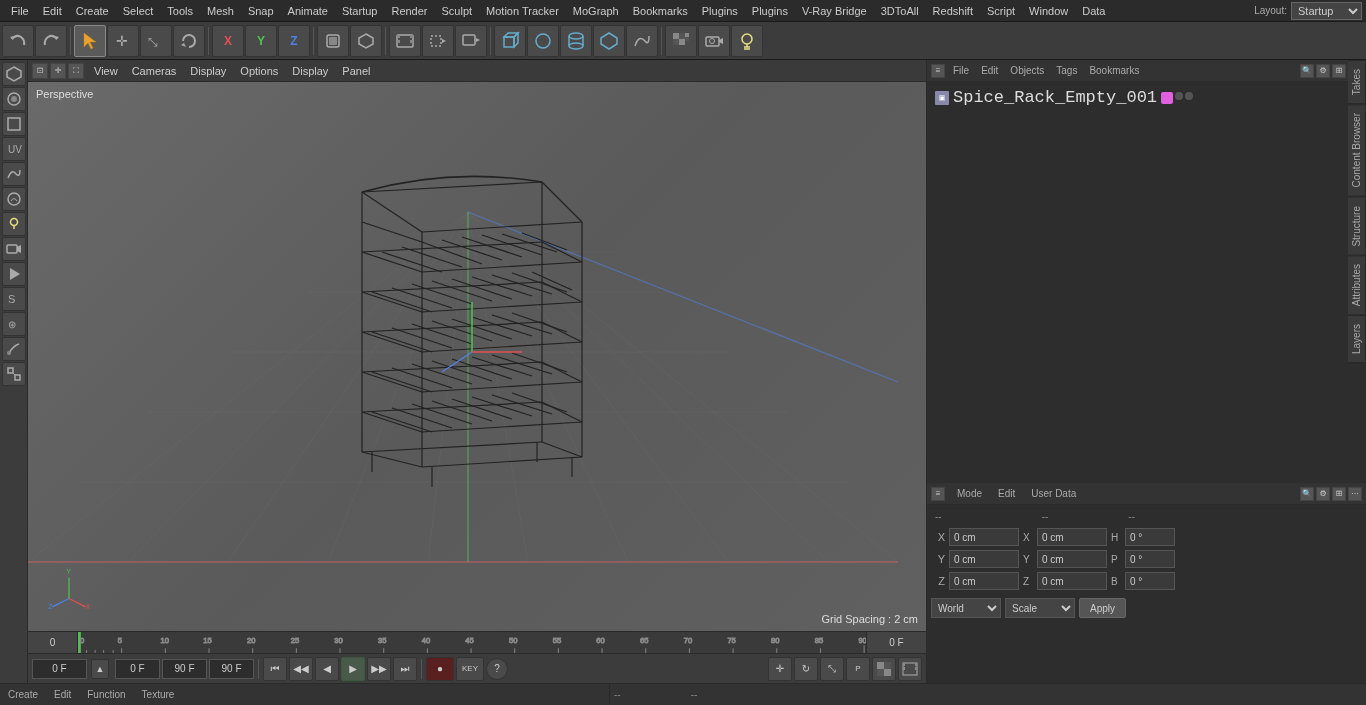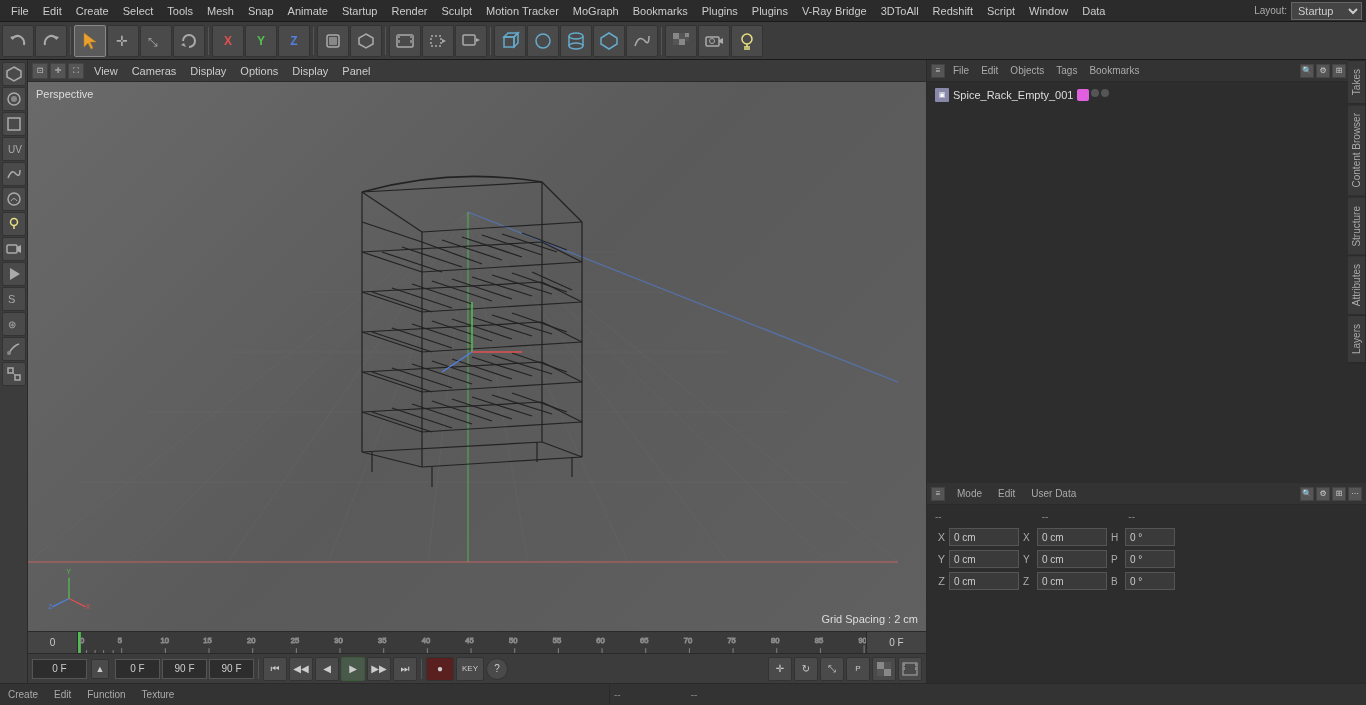--- a/index.html
+++ b/index.html
@@ -1013,21 +1013,21 @@
         <div style="width:14px;height:14px;background:#555;border:1px solid #444;cursor:pointer;display:flex;align-items:center;justify-content:center;font-size:8px;">🔍</div>
         <div style="width:14px;height:14px;background:#555;border:1px solid #444;cursor:pointer;display:flex;align-items:center;justify-content:center;font-size:8px;">⚙</div>
         <div style="width:14px;height:14px;background:#555;border:1px solid #444;cursor:pointer;display:flex;align-items:center;justify-content:center;font-size:8px;">⊞</div>
         <div style="width:14px;height:14px;background:#555;border:1px solid #444;cursor:pointer;display:flex;align-items:center;justify-content:center;font-size:8px;">⋯</div>
       </div>
     </div>
 
     <div id="obj-content" style="flex:1;min-height:200px;">
       <div class="obj-row">
         <div class="obj-icon" style="background:#8888aa;color:#fff;font-size:7px;">▣</div>
-        <span style="color:#ddd;font-size:11px;">Spice_Rack_Empty_001</span>
+        <span style="color:#ddd;font-size:17px;font-family:Liberation Mono, monospace;">Spice_Rack_Empty_001</span>
         <div class="obj-dots">
           <div class="obj-dot" style="background:#e060e0;width:12px;height:12px;border-radius:2px;"></div>
           <div class="obj-dot" style="background:#555;width:8px;height:8px;border-radius:50%;"></div>
           <div class="obj-dot" style="background:#555;width:8px;height:8px;border-radius:50%;"></div>
         </div>
       </div>
     </div>
 
     <div style="position:absolute;right:0;top:60px;display:flex;flex-direction:column;">
       <div class="side-tab">Takes</div>
@@ -1078,20 +1078,32 @@
 
         <div class="attr-row">
           <span class="attr-label">Z</span>
           <input class="attr-field" value="0 cm" style="">
           <span class="attr-field-label">Z</span>
           <input class="attr-field" value="0 cm" style="">
           <span class="attr-field-label">B</span>
           <input class="attr-field" value="0 °" style="width: 50px;">
         </div>
 
+        <div style="display:flex;align-items:center;gap:4px;margin-top:4px;">
+          <select class="coord-dropdown">
+            <option>World</option>
+            <option>Local</option>
+            <option>Object</option>
+          </select>
+          <select class="coord-dropdown">
+            <option>Scale</option>
+            <option>Size</option>
+          </select>
+          <button class="apply-btn">Apply</button>
+        </div>
       </div>
     </div>
   </div>
 </div>
 
 <div id="bottom-panel">
 
   <div id="material-panel">
     <div id="material-toolbar">
       <div class="mat-toolbar-btn">Create</div>

